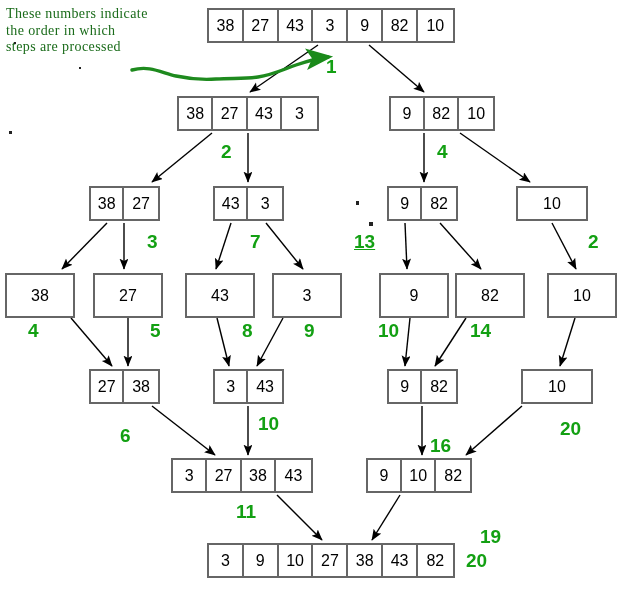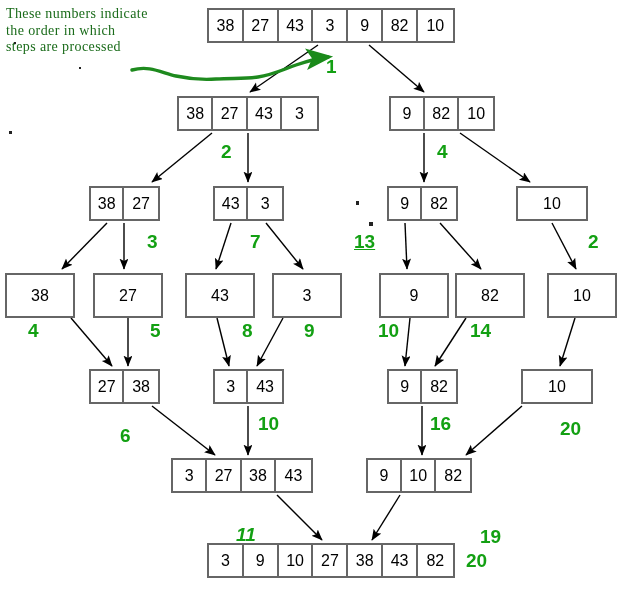--- a/index.html
+++ b/index.html
@@ -228,20 +228,20 @@
       <div class="steplabel" style="left: 354px; top: 231px; text-decoration: underline;">13</div>
       <div class="steplabel" style="left: 588px; top: 231px;">2</div>
       <div class="steplabel" style="left: 28px; top: 320px;">4</div>
       <div class="steplabel" style="left: 150px; top: 320px;">5</div>
       <div class="steplabel" style="left: 242px; top: 320px;">8</div>
       <div class="steplabel" style="left: 304px; top: 320px;">9</div>
       <div class="steplabel" style="left: 378px; top: 320px;">10</div>
       <div class="steplabel" style="left: 470px; top: 320px;">14</div>
       <div class="steplabel" style="left: 120px; top: 425px;">6</div>
       <div class="steplabel" style="left: 258px; top: 413px;">10</div>
-      <div class="steplabel" style="left: 430px; top: 413px;">16</div>
+      <div class="steplabel" style="left: 430px; top: 435px;">16</div>
       <div class="steplabel" style="left: 560px; top: 418px;">20</div>
-      <div class="steplabel" style="left: 236px; top: 524px; font-style: italic;">11</div>
+      <div class="steplabel" style="left: 236px; top: 501px;">11</div>
       <div class="steplabel" style="left: 436px; top: 526px; margin-left: 44px;">19</div>
       <div class="steplabel" style="left: 466px; top: 550px; text-align: right;">20</div>
     </div>
 
 </div>
 
 </body></html>

